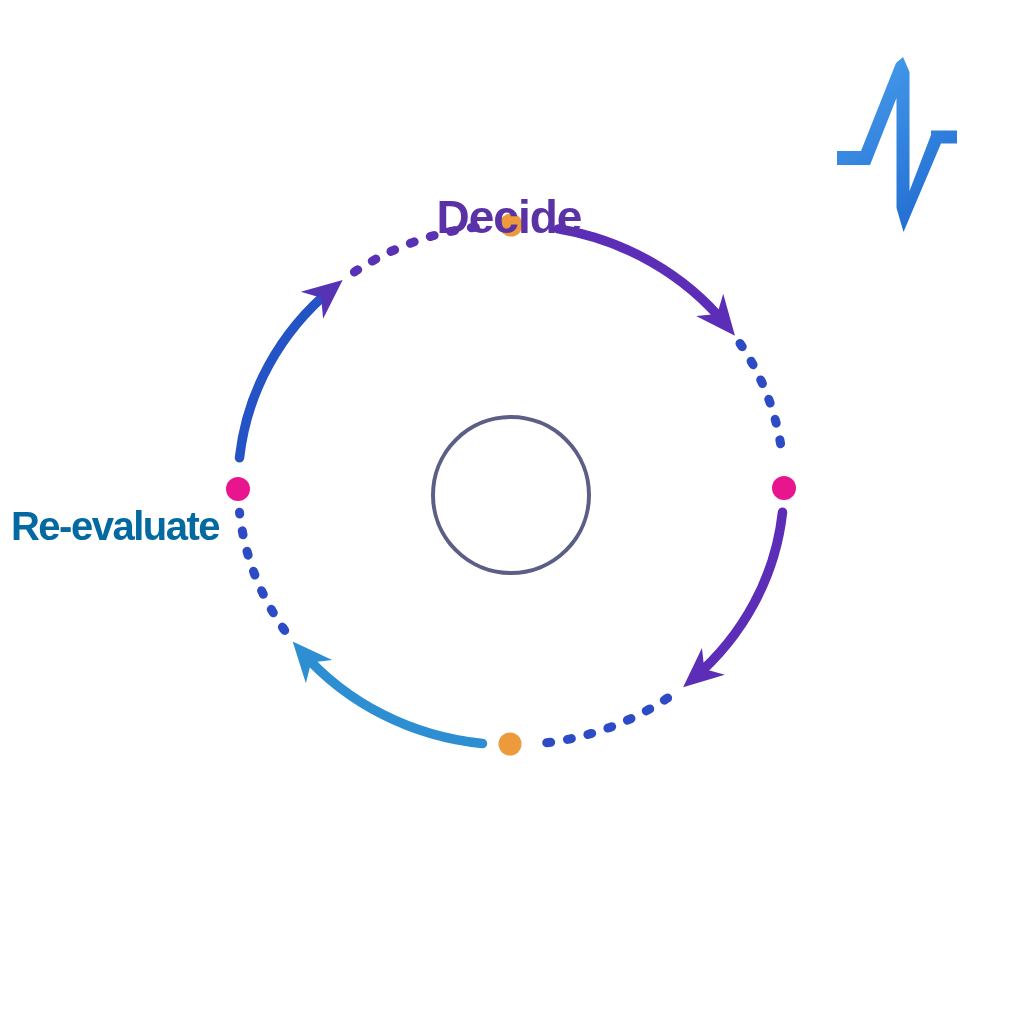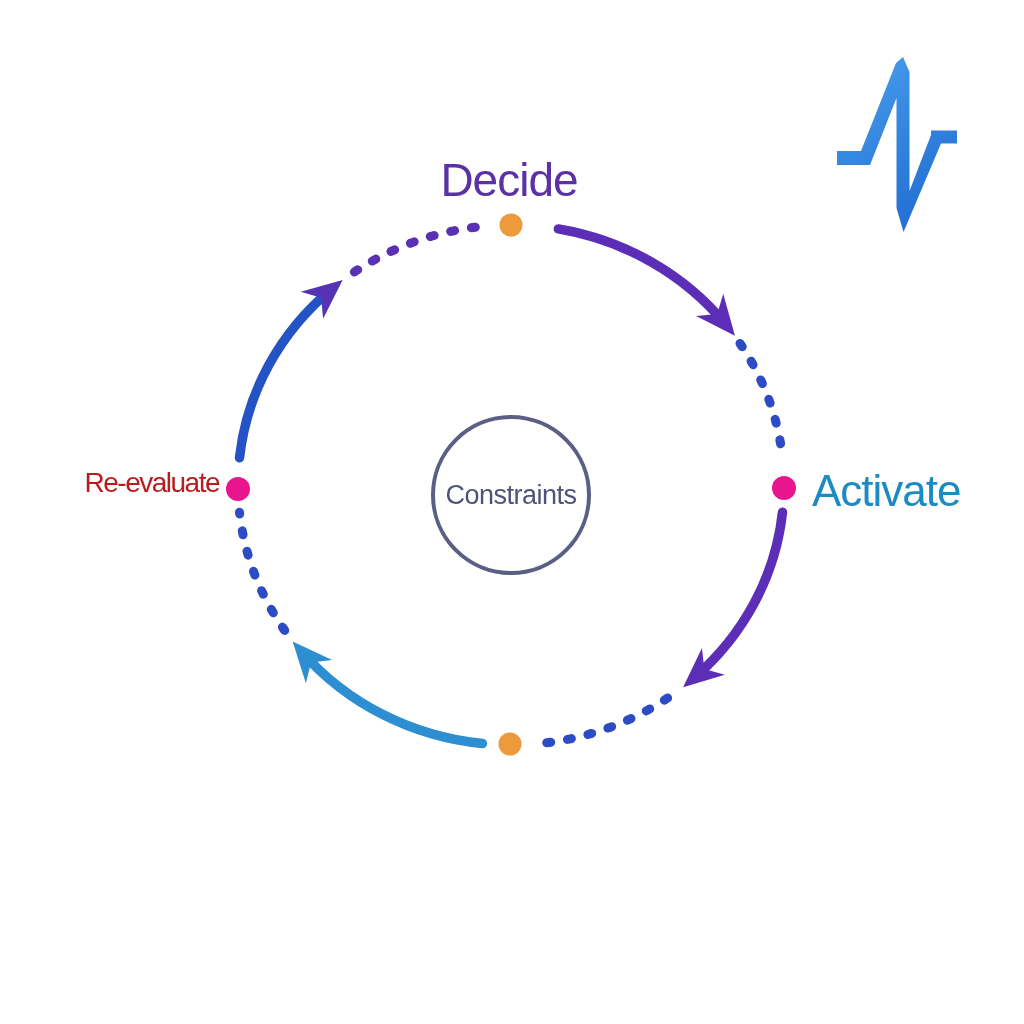--- a/index.html
+++ b/index.html
@@ -11,24 +11,25 @@
     overflow: hidden;
     font-family: "Liberation Sans", sans-serif;
   }
   .diagram-svg {
     position: absolute;
     left: 0; top: 0;
     width: 1024px; height: 1024px;
   }
   .node-label {
     position: absolute;
-    font-weight: normal;
+    font-weight: bold;
     letter-spacing: -1px;
     white-space: nowrap;
     user-select: none;
+    margin-top: 37px;
   }
   .label-decide {
     left: 509px; top: 153px;
     transform: translateX(-50%);
     font-size: 46px;
     color: #5b32a6;
   }
   .label-activate {
     left: 812px; top: 466px;
     font-size: 44px;
@@ -36,22 +37,22 @@
   }
   .label-measure {
     left: 510px; top: 766px;
     transform: translateX(-50%);
     font-size: 43px;
     color: #1d3fba;
   }
   .label-reevaluate {
     left: 219px; top: 467px;
     transform: translateX(-100%);
-    font-size: 28px;
-    color: #b91c1c;
+    font-size: 40px;
+    color: #0369a1;
     letter-spacing: -1.5px;
   }
   .label-constraints {
     left: 511px; top: 495px;
     transform: translate(-50%, -50%);
     font-size: 27px;
     letter-spacing: -0.5px;
     color: #4f5378;
   }
 </style>
@@ -115,20 +116,18 @@
              L 870 165
              L 837 165
              L 837 151
              L 861 151
              L 896 63
              Z" fill="url(#logoGrad)"></path>
   </svg>
 
   <div class="node-label label-decide">Decide</div>
 
-  <div class="node-label label-activate">Activate</div>
 
 
   <div class="node-label label-reevaluate">Re-evaluate</div>
 
-  <div class="node-label label-constraints">Constraints</div>
 
 </div>
 
 </body></html>

